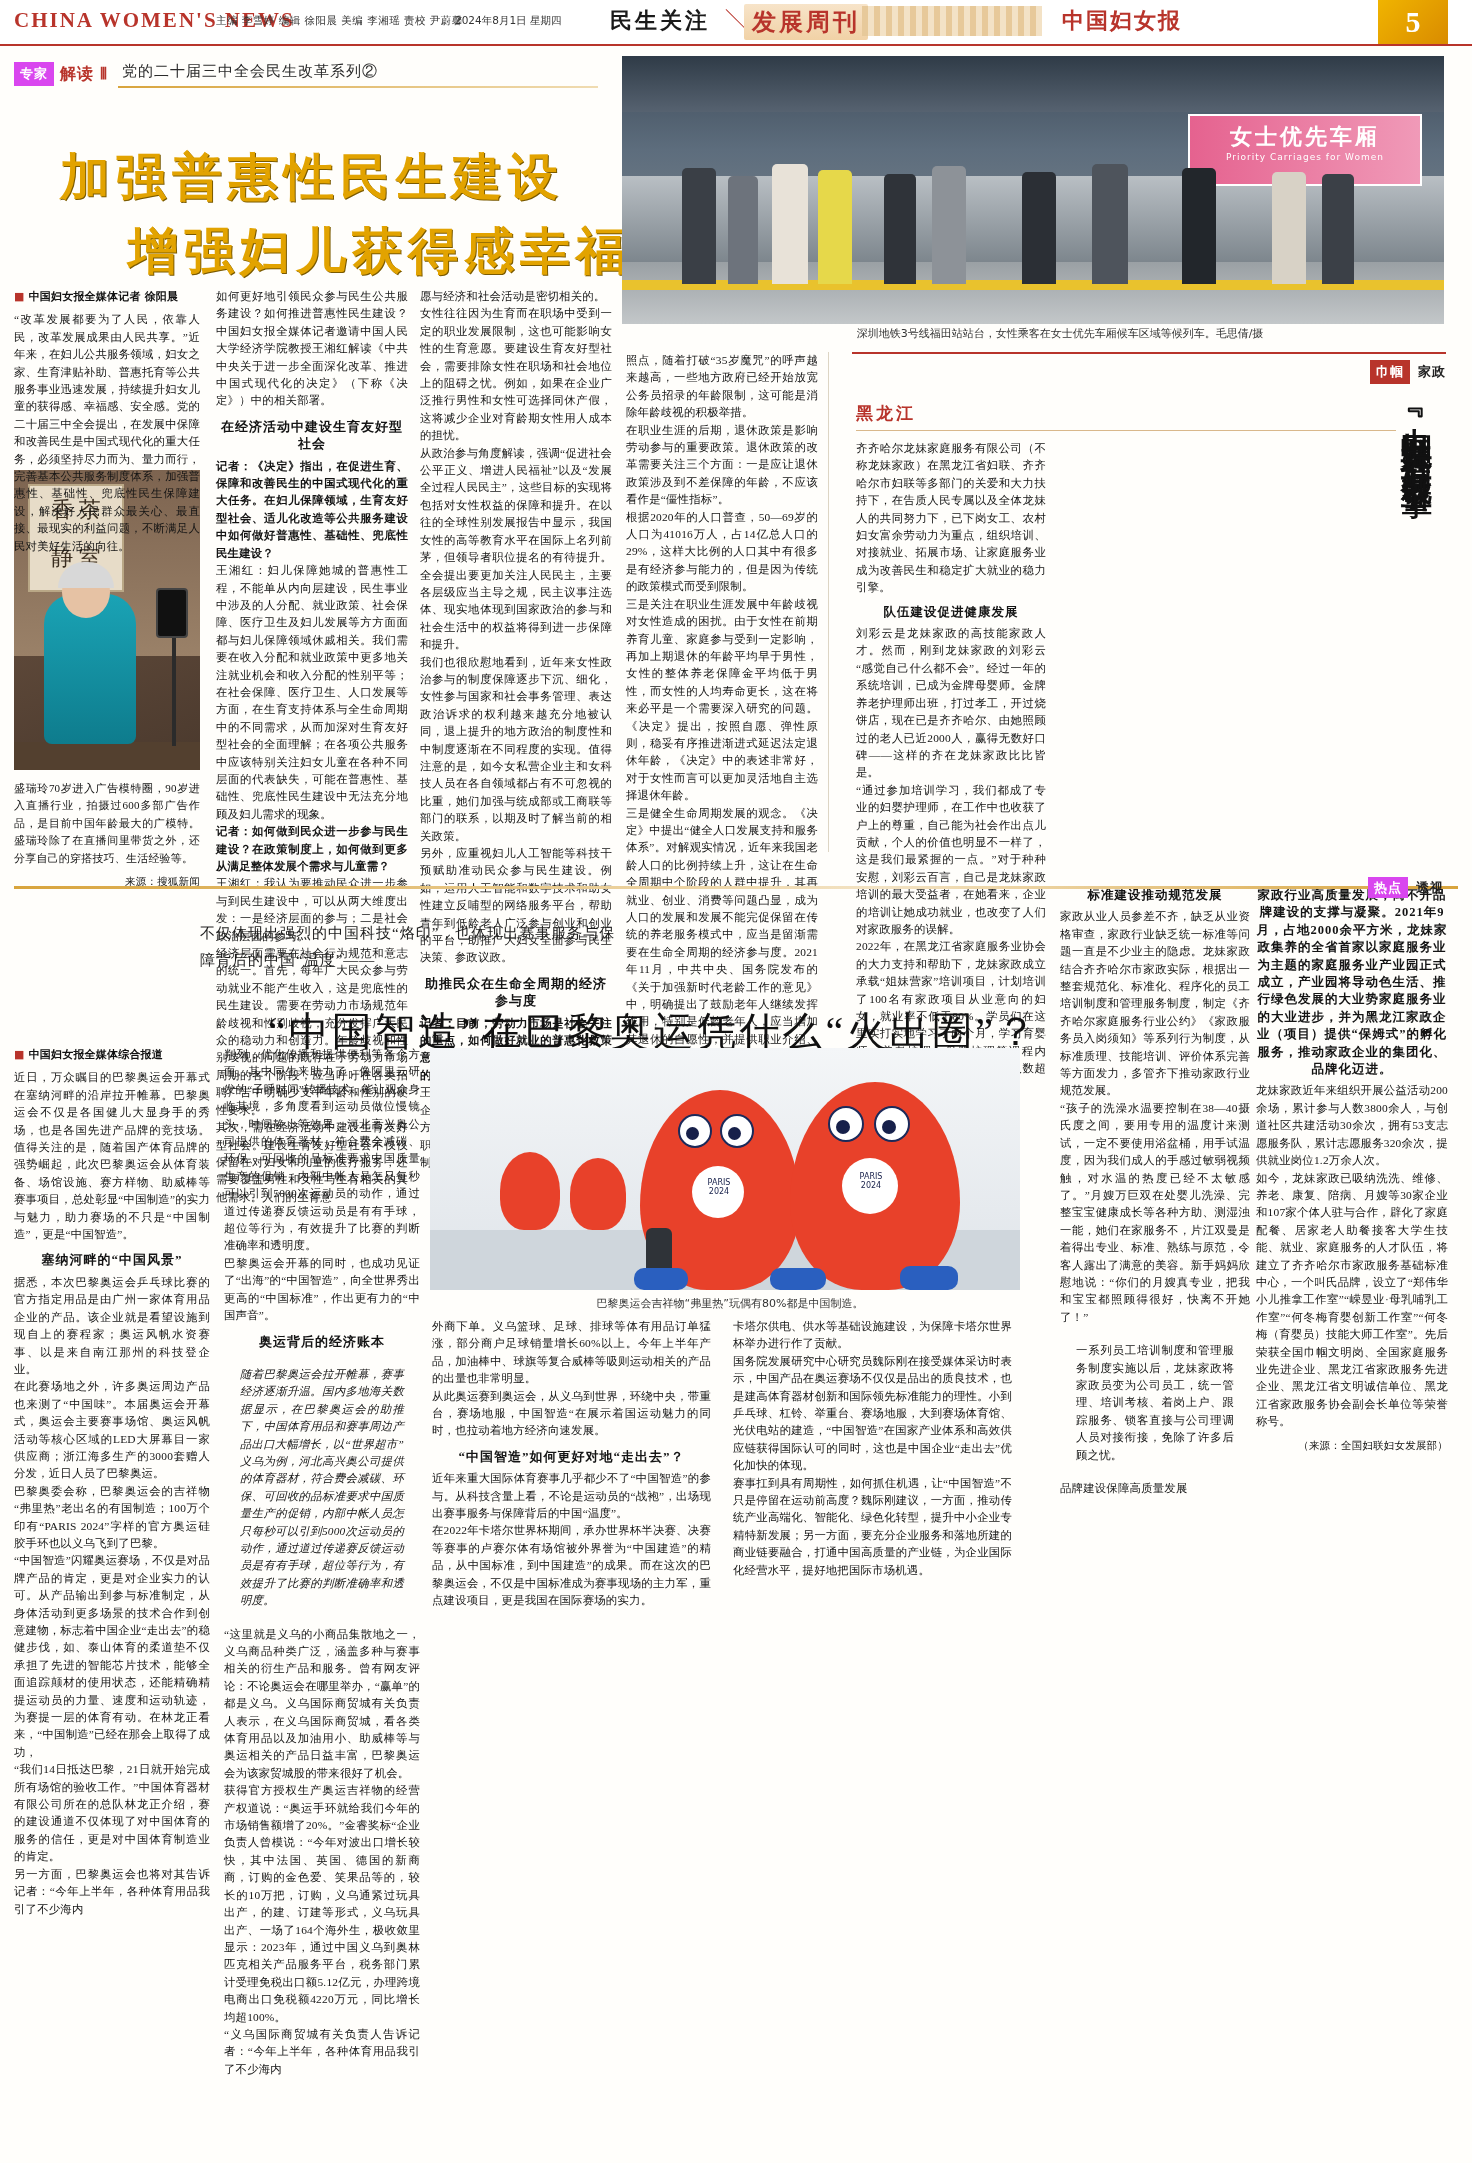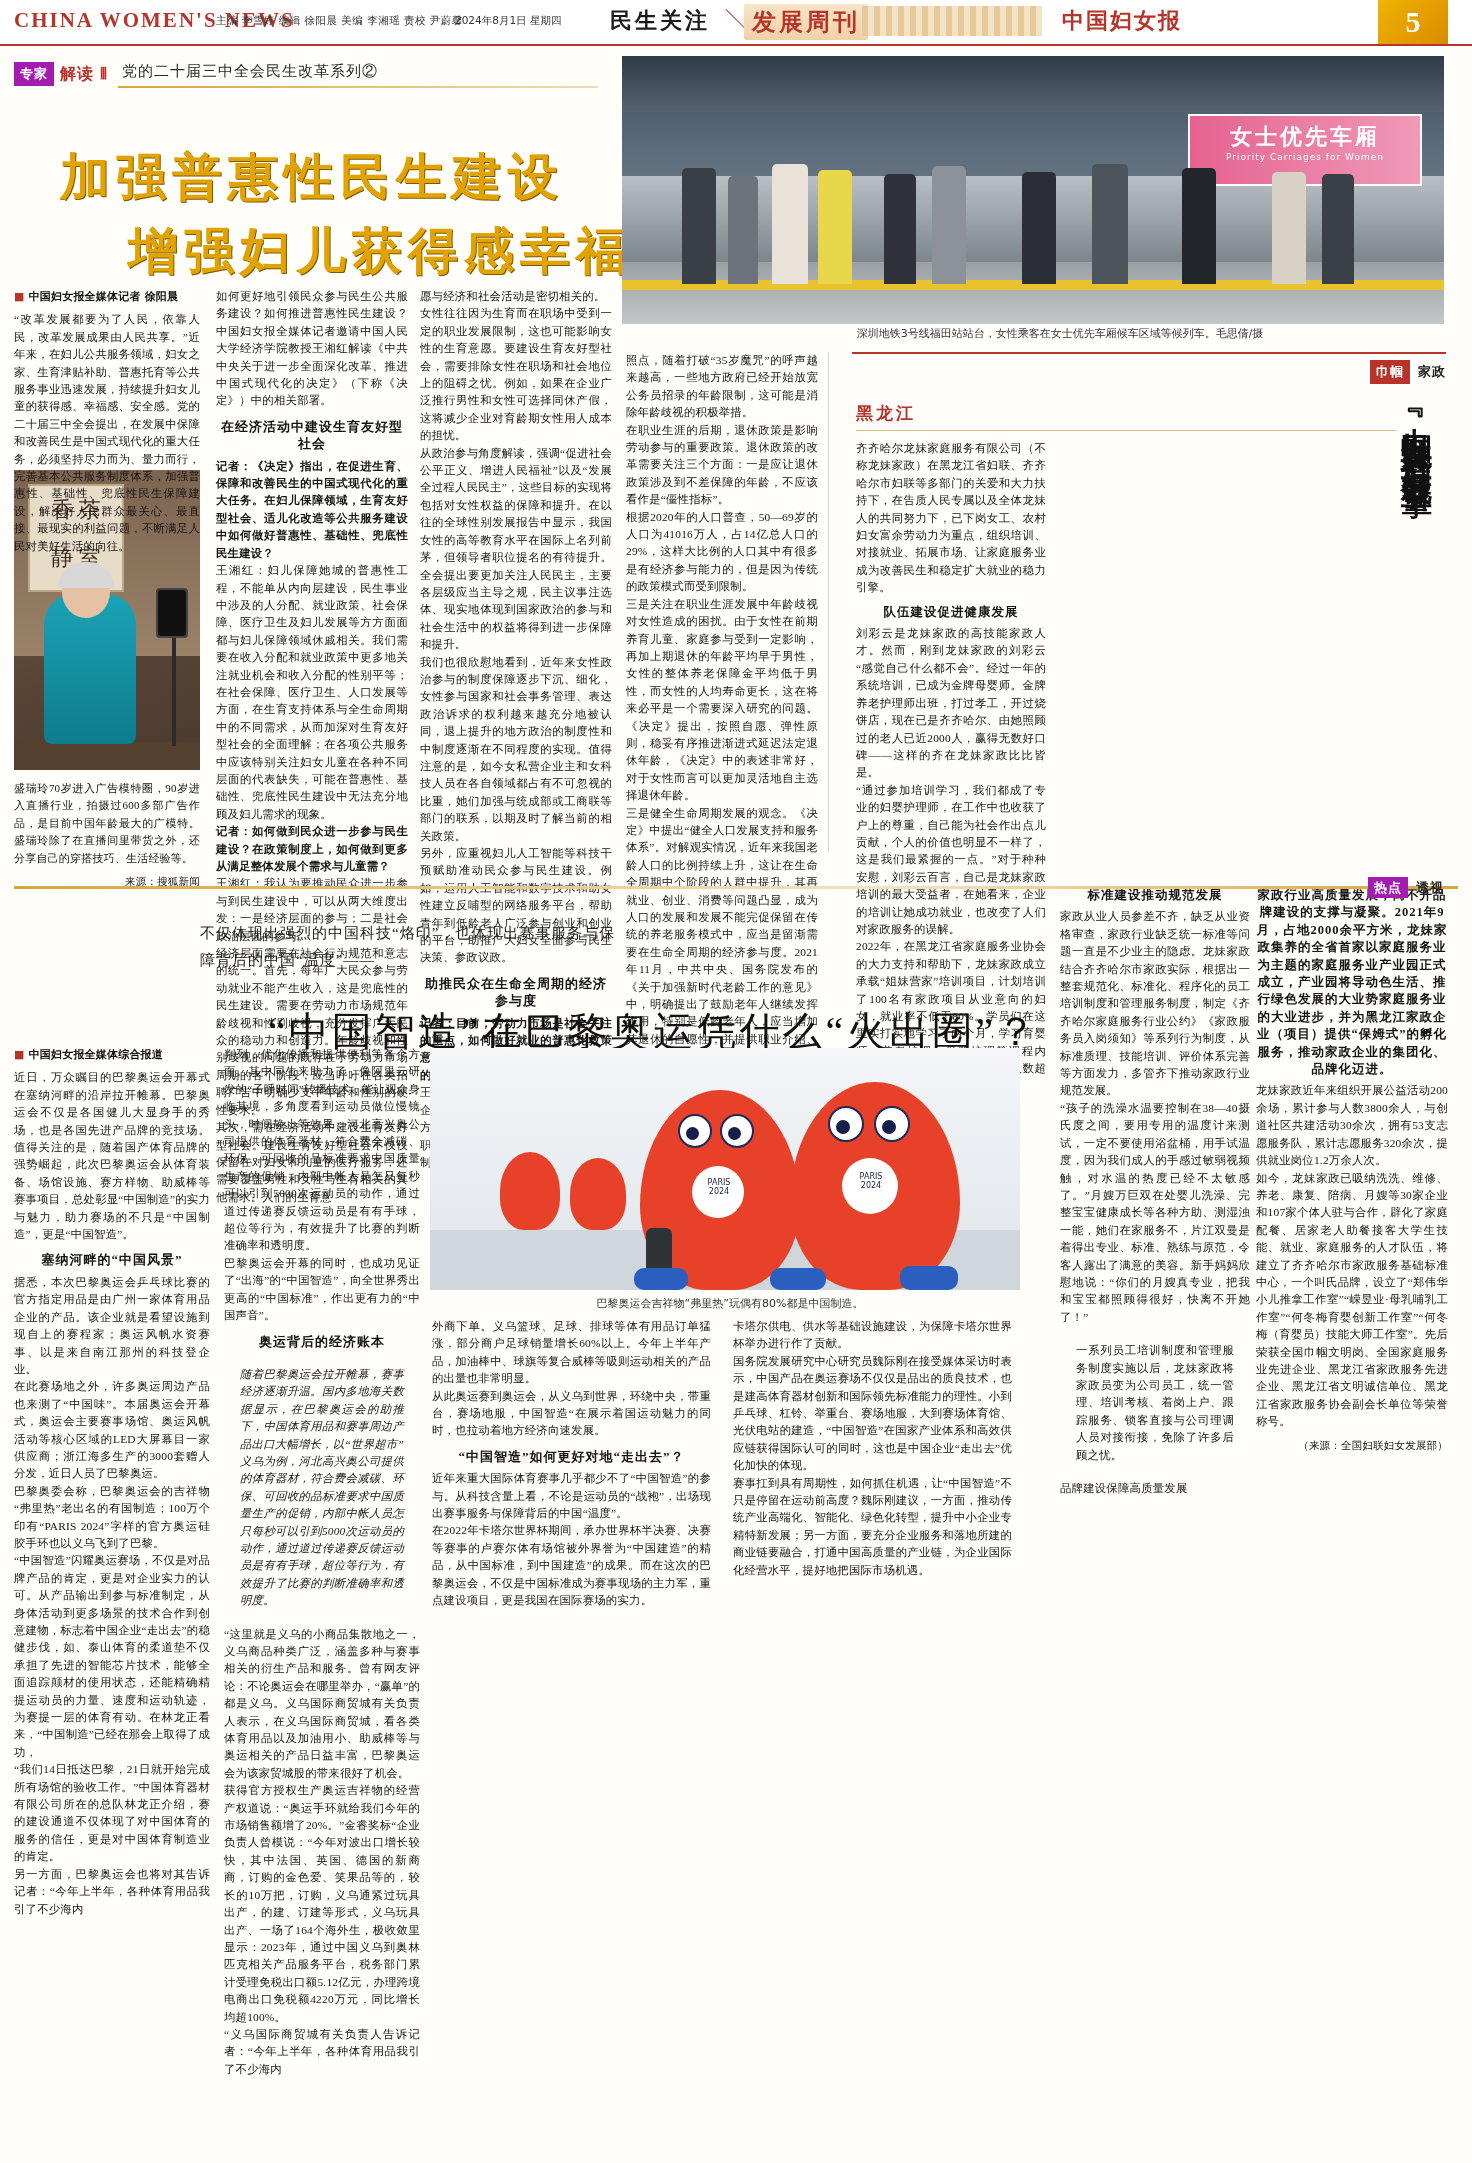--- a/index.html
+++ b/index.html
@@ -13,21 +13,21 @@
   .mh-date{position:absolute;left:455px;top:14px;font-size:10.5px;color:#333;font-family:"DejaVu Sans",sans-serif;}
   .mh-col1{position:absolute;left:610px;top:6px;font-size:22px;font-weight:bold;color:#1a1a1a;letter-spacing:3px;}
   .mh-slash{position:absolute;left:726px;top:4px;font-size:26px;color:#b8342b;}
   .mh-col2{position:absolute;left:744px;top:4px;font-size:24px;font-weight:bold;color:#b8342b;letter-spacing:3px;background:linear-gradient(#f7e4c9,#f1d2a6);padding:2px 8px;border-radius:2px;}
   .mh-bar{position:absolute;left:862px;top:6px;width:180px;height:30px;background:repeating-linear-gradient(90deg,#e7c99a 0 6px,#f3e2c6 6px 12px);}
   .mh-paper{position:absolute;left:1062px;top:6px;font-size:22px;font-weight:bold;color:#b8342b;letter-spacing:2px;}
   .mh-page{position:absolute;left:1378px;top:0px;width:70px;height:44px;background:linear-gradient(135deg,#f0b400,#d98b00);color:#fff;font-size:30px;font-weight:bold;text-align:center;line-height:44px;}
 
   
   .tag-expert{position:absolute;left:14px;top:62px;display:flex;align-items:center;}
-  .tag-box{background:#a21caf;color:#fff;font-size:13px;font-weight:bold;padding:3px 6px;letter-spacing:1px;}
+  .tag-box{background:#d946ef;color:#fff;font-size:13px;font-weight:bold;padding:3px 6px;letter-spacing:1px;}
   .tag-bars{display:inline-block;margin-left:6px;color:#b8342b;font-weight:bold;font-size:16px;letter-spacing:1px;}
   .tag-series{position:absolute;left:122px;top:62px;font-size:15px;color:#2b2b2b;letter-spacing:1px;}
   .series-underline{position:absolute;left:118px;top:86px;width:480px;height:2px;background:linear-gradient(90deg,#d8a43c,#f0dcb2);}
 
   .headline1{position:absolute;left:60px;top:140px;width:760px;color:#e2a300;font-size:50px;font-weight:bold;letter-spacing:6px;line-height:74px;text-shadow:1px 1px 0 #7a5a00;font-family:"Liberation Serif",serif;}
   .headline1 .l2{display:block;margin-left:68px;}
 
   .photo1{position:absolute;left:622px;top:56px;width:822px;height:268px;background:linear-gradient(180deg,#3d4a58 0%,#5d6d7d 35%,#8a8f92 100%);overflow:hidden;}
   .ph1-ceiling{position:absolute;left:0;top:0;width:100%;height:56px;background:linear-gradient(180deg,#2f3b47,#566270);}
   .ph1-banner{position:absolute;right:22px;top:58px;width:230px;height:68px;background:linear-gradient(90deg,#e5628f,#f09ab8);border:2px solid #fff;color:#fff;text-align:center;}

